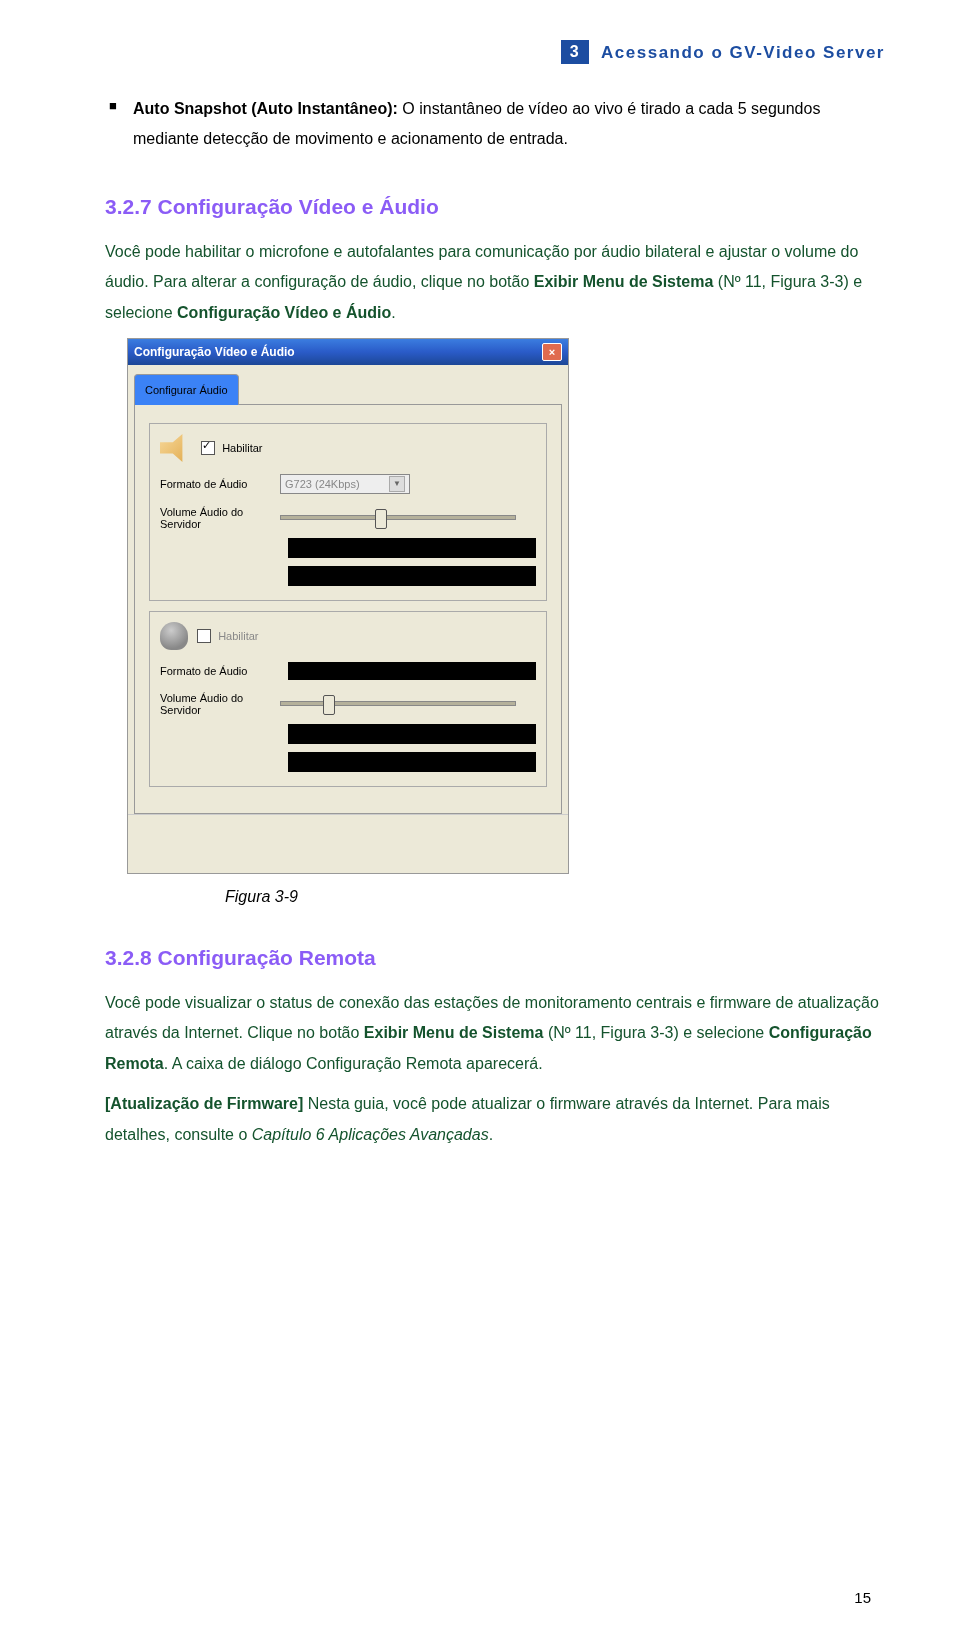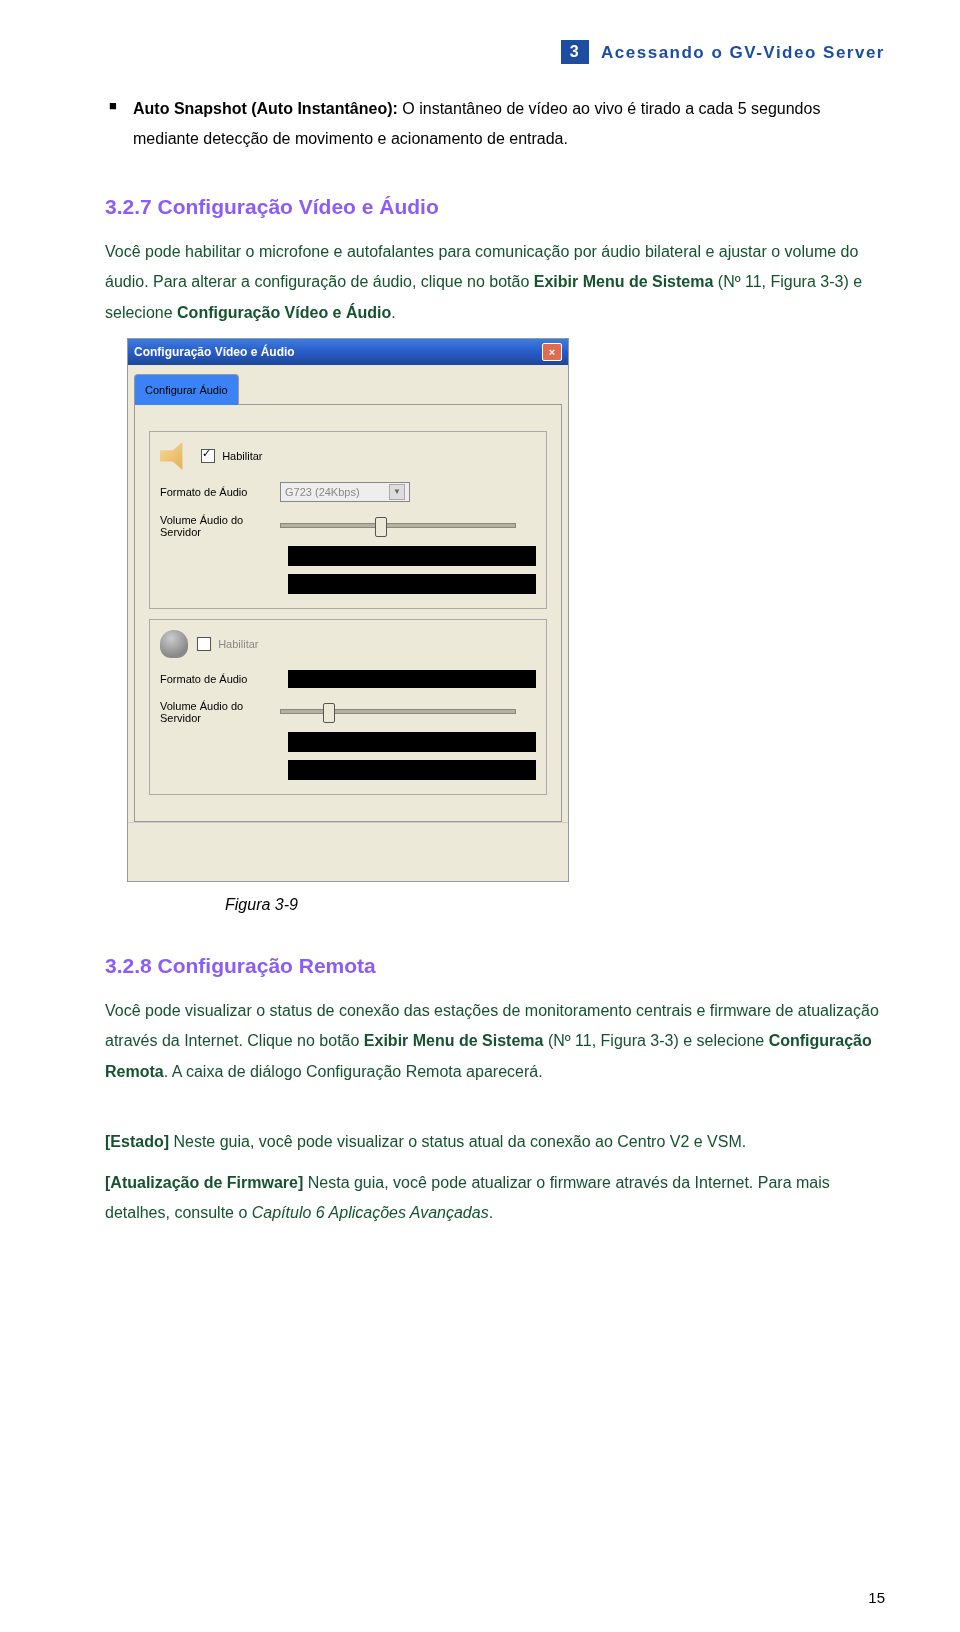--- a/index.html
+++ b/index.html
@@ -123,21 +123,21 @@
     border-bottom: none;
     padding: 9px 10px;
     border-radius: 4px 4px 0 0;
     font-size: 11px;
     position: relative;
     top: 1px;
   }
   .tabpanel {
     border: 1px solid #999;
     background: #ece9d8;
-    padding: 26px 14px 16px 14px;
+    padding: 18px 14px 16px 14px;
   }
   .group {
     border: 1px solid #aaa;
     margin-bottom: 10px;
     padding: 10px 10px 14px 10px;
     position: relative;
   }
   .speak-icon {
     display: inline-block;
     width: 32px;
@@ -237,21 +237,21 @@
   }
   .blackrow .spacer { width: 120px; }
   .ok-area {
     height: 58px;
     background: #ece9d8;
     border-top: 1px solid #ccc;
   }
   .pagenum {
     position: absolute;
     bottom: 26px;
-    right: 85px;
+    right: 99px;
     font-size: 15px;
   }
   .italic { font-style: italic; }
 </style>
 </head>
 <body>
 
 <div class="page">
   <div class="header-row">
     <span class="header-box">3</span>
@@ -338,22 +338,19 @@
     <div class="ok-area"></div>
   </div>
 
   <div class="figure-caption">Figura 3-9</div>
 
   <h2 class="section">3.2.8  Configuração Remota</h2>
   <p class="body indent">
     <span>Você pode visualizar o status de conexão das estações de monitoramento centrais e firmware de atualização através da Internet. Clique no botão </span><span class="bold">Exibir Menu de Sistema</span><span> (Nº 11, Figura 3-3) e selecione </span><span class="bold">Configuração Remota</span><span>. A caixa de diálogo Configuração Remota aparecerá.</span>
   </p>
 
-  <p class="body indent" style="margin-top:40px;">
-    <span class="bold">[Estado]</span><span> Neste guia, você pode visualizar o status atual da conexão ao Centro V2 e VSM.</span>
-  </p>
 
   <p class="body indent">
     <span class="bold">[Atualização de Firmware]</span><span> Nesta guia, você pode atualizar o firmware através da Internet. Para mais detalhes, consulte o </span><span class="italic">Capítulo 6 Aplicações Avançadas</span><span>.</span>
   </p>
 
   <div class="pagenum">15</div>
 </div>
 
 </body></html>

